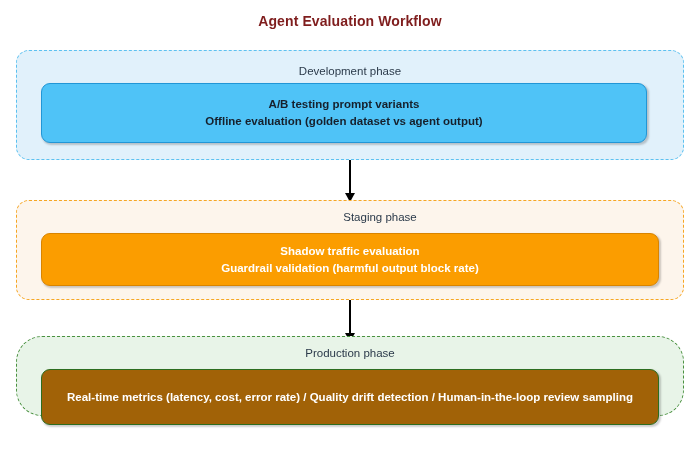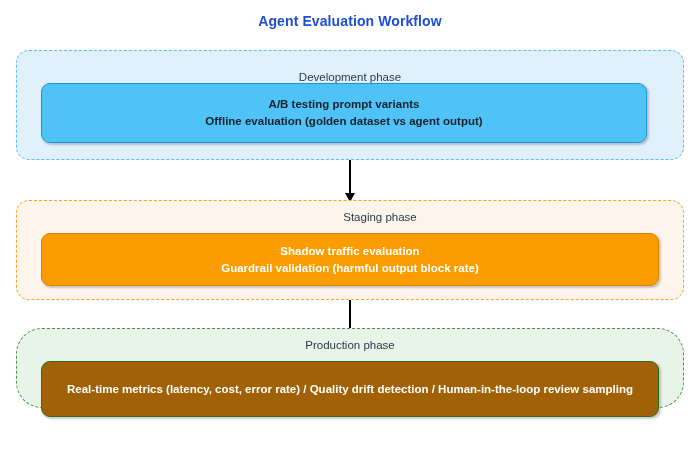--- a/index.html
+++ b/index.html
@@ -22,21 +22,21 @@
 
   
   .diagram-title {
     position: absolute;
     left: 0;
     top: 13px;
     width: 700px;
     text-align: center;
     font-size: 14px;
     font-weight: bold;
-    color: #1d4ed8;
+    color: #7f1d1d;
     letter-spacing: 0.1px;
   }
 
   
   .phase {
     position: absolute;
     left: 16px;
     width: 668px;
     box-sizing: border-box;
     border-radius: 13px;
@@ -69,21 +69,21 @@
   }
   .node-text { display: block; white-space: pre-line; }
 
   
   #phase-development {
     top: 50px;
     height: 110px;
     background: #e1f1fb;
     border-color: #5cc1f0;
   }
-  #phase-development .phase-label { top: 20px; }
+  #phase-development .phase-label { top: 14px; }
   #node-development {
     left: 24px;
     right: 36px;
     top: 32px;
     height: 60px;
     background: #4fc3f7;
     border: 1.4px solid #2196d6;
     color: #16202c;
   }
 
@@ -100,21 +100,21 @@
     right: 24px;
     top: 32px;
     height: 53px;
     background: #fb9d00;
     border: 1.4px solid #d98400;
     color: #ffffff;
   }
 
   
   #phase-production {
-    top: 328px;
+    top: 336px;
     height: 80px;
     background: #e8f4e8;
     border-color: #4a9140;
     border-radius: 26px;
   }
   #phase-production .phase-label { top: 10px; }
   #node-production {
     left: 24px;
     right: 24px;
     top: 32px;

